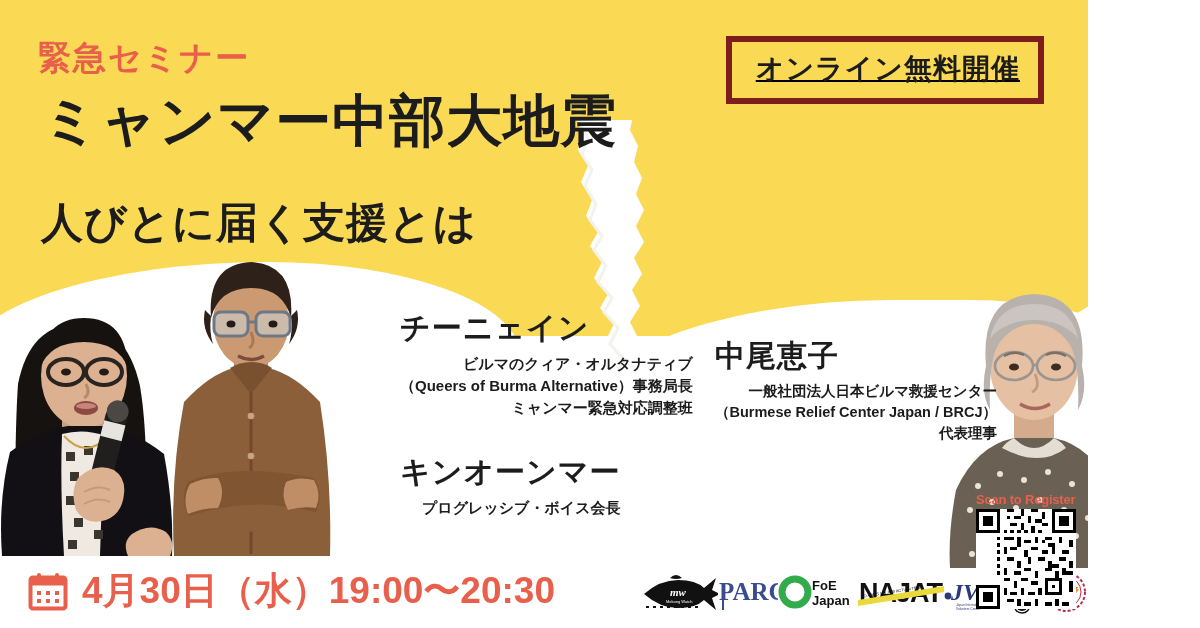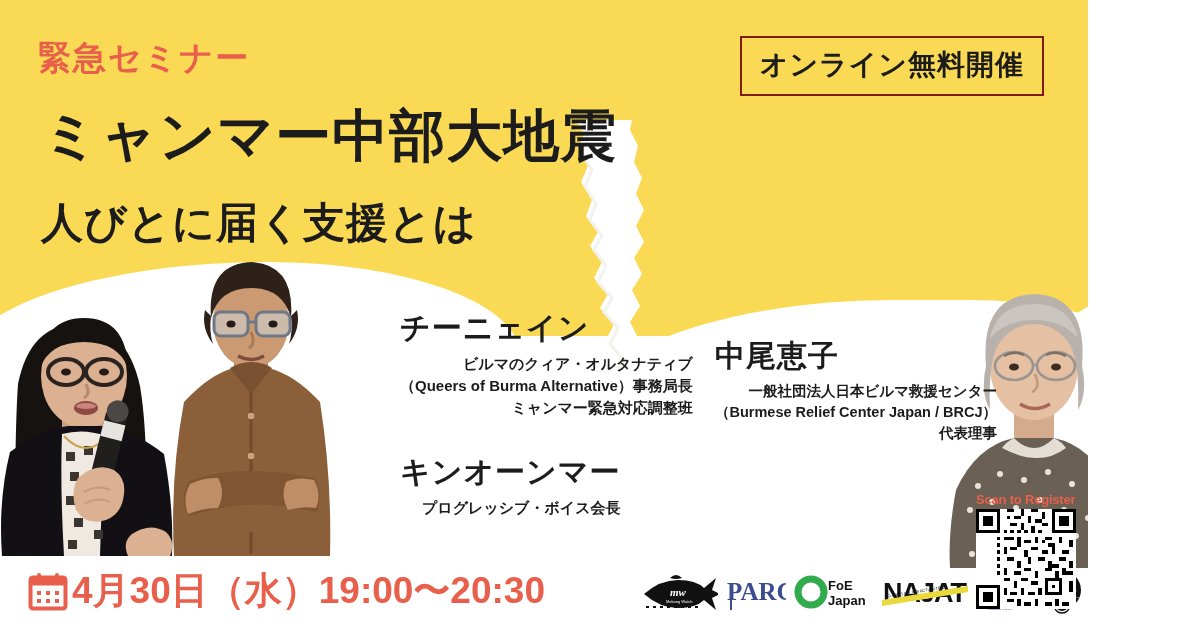--- a/index.html
+++ b/index.html
@@ -52,35 +52,36 @@
     pointer-events:none;
   }
 
   
   .kicker{
     position:absolute;left:38px;top:36px;
     font-size:33px;font-weight:800;letter-spacing:2px;
     color:#e8604c;white-space:nowrap;
   }
   .title-main{
-    position:absolute;left:42px;top:99px;
+    position:absolute;left:42px;top:84px;
     font-size:56px;font-weight:800;letter-spacing:1px;
     color:#1c1c1c;white-space:nowrap;
   }
   .title-sub{
     position:absolute;left:41px;top:175px;
     font-size:42px;font-weight:800;letter-spacing:1px;
     color:#1c1c1c;white-space:nowrap;margin-top:20px;
   }
 
   
   .badge{
     position:absolute;right:44px;top:36px;
-    border:2px solid #7f1d1d;
-    padding:8px 18px 10px 18px;
+    border:6px solid #7f1d1d;
+    padding:8px 18px 10px 24px;
+    text-decoration:underline;
   }
   .badge-label{
     font-size:28px;font-weight:800;letter-spacing:1px;color:#1c1c1c;
     white-space:nowrap;display:block;
   }
 
   
   .spk{position:absolute;}
   .spk-name{
     font-size:30px;font-weight:800;color:#1c1c1c;
@@ -99,31 +100,31 @@
   .photo{position:absolute;overflow:hidden;}
 
   
   #photo-left{left:0;top:256px;width:380px;height:300px;}
   
   #photo-right{left:940px;top:278px;width:190px;height:290px;}
 
   
   .datebar{
     position:absolute;left:28px;top:566px;
-    display:flex;align-items:center;gap:4px;
+    display:flex;align-items:center;gap:14px;
   }
   .cal-icon{width:40px;height:40px;flex:none;}
   .date-text{
     font-size:37px;font-weight:800;color:#e8604c;
     white-space:nowrap;letter-spacing:0px;
   }
 
   .logos{
     position:absolute;left:640px;top:566px;
-    display:flex;align-items:center;gap:8px;height:52px;
+    display:flex;align-items:center;gap:0;height:52px;
   }
   .logo{height:46px;display:flex;align-items:center;}
 
   
   .qr-block{
     position:absolute;right:8px;top:492px;width:104px;
   }
   .qr-label{
     display:block;font-size:13px;font-weight:700;color:#e8604c;
     letter-spacing:-0.2px;margin-bottom:2px;white-space:nowrap;

